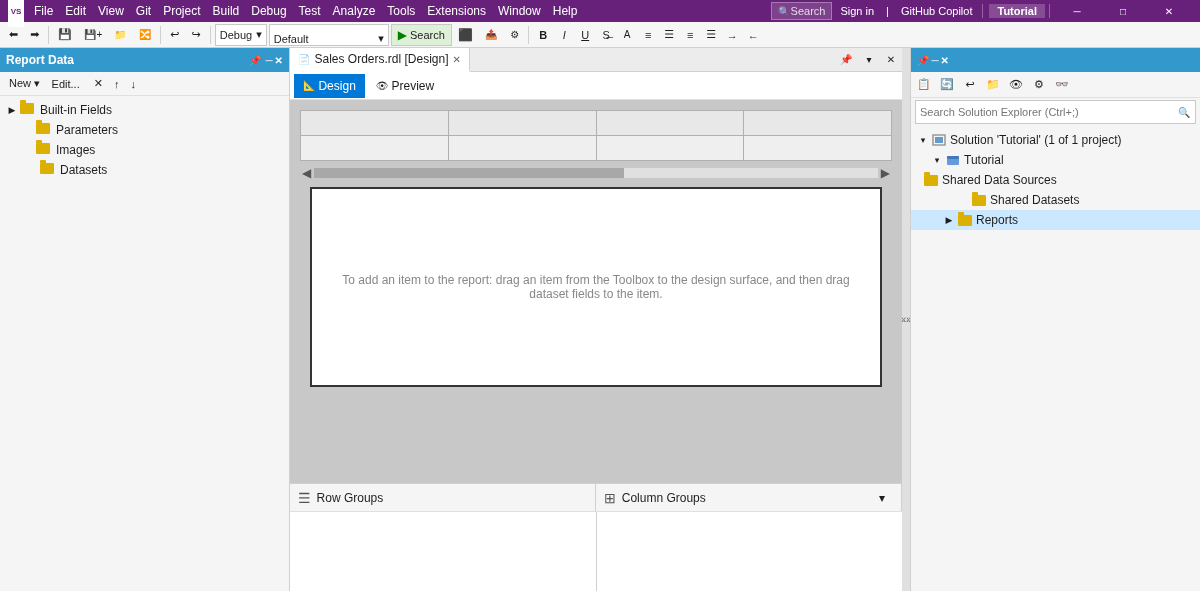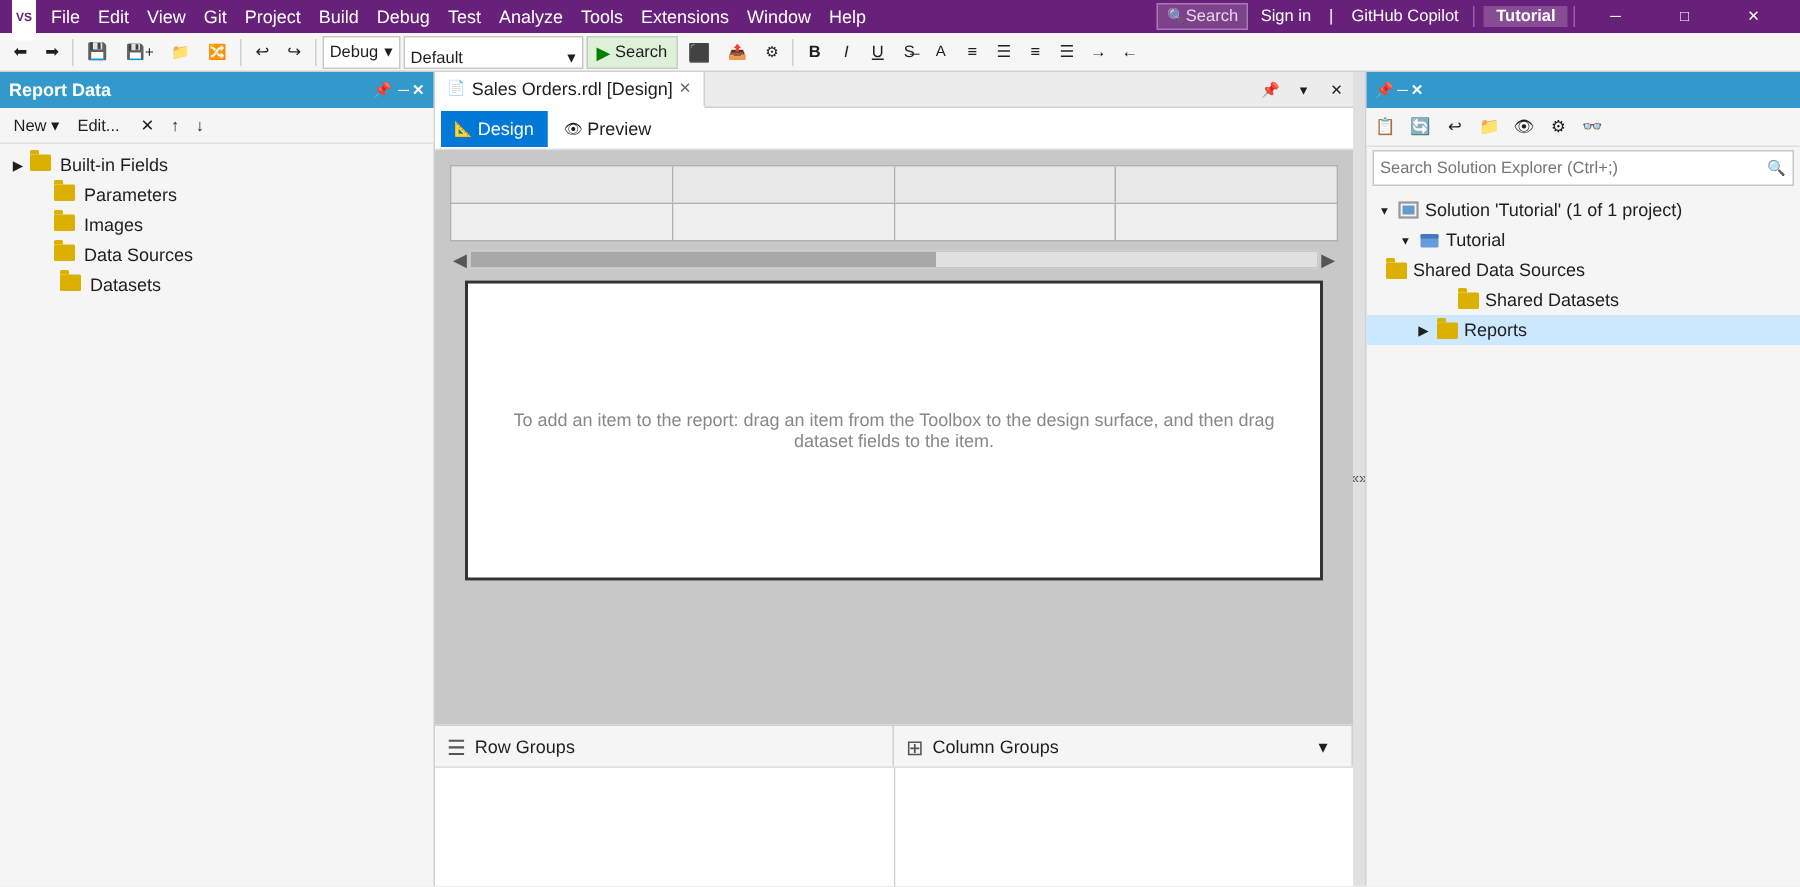--- a/index.html
+++ b/index.html
@@ -205,25 +205,20 @@
         <div class="tree-icon"><div class="folder-icon"></div></div>
         <span class="tree-label">Parameters</span>
       </div>
 
       <div class="tree-item" style="padding-left:20px;">
         <div class="tree-toggle"></div>
         <div class="tree-icon"><div class="folder-icon"></div></div>
         <span class="tree-label">Images</span>
       </div>
 
-      <div class="tree-item" style="padding-left:20px;">
-        <div class="tree-toggle"></div>
-        <div class="tree-icon"><div class="folder-icon"></div></div>
-        <span class="tree-label">Data Sources</span>
-      </div>
 
       <div class="tree-item" style="padding-left:24px;">
         <div class="tree-toggle"></div>
         <div class="tree-icon"><div class="folder-icon"></div></div>
         <span class="tree-label">Datasets</span>
       </div>
     </div>
   </div>
 
   <div class="editor-area">

